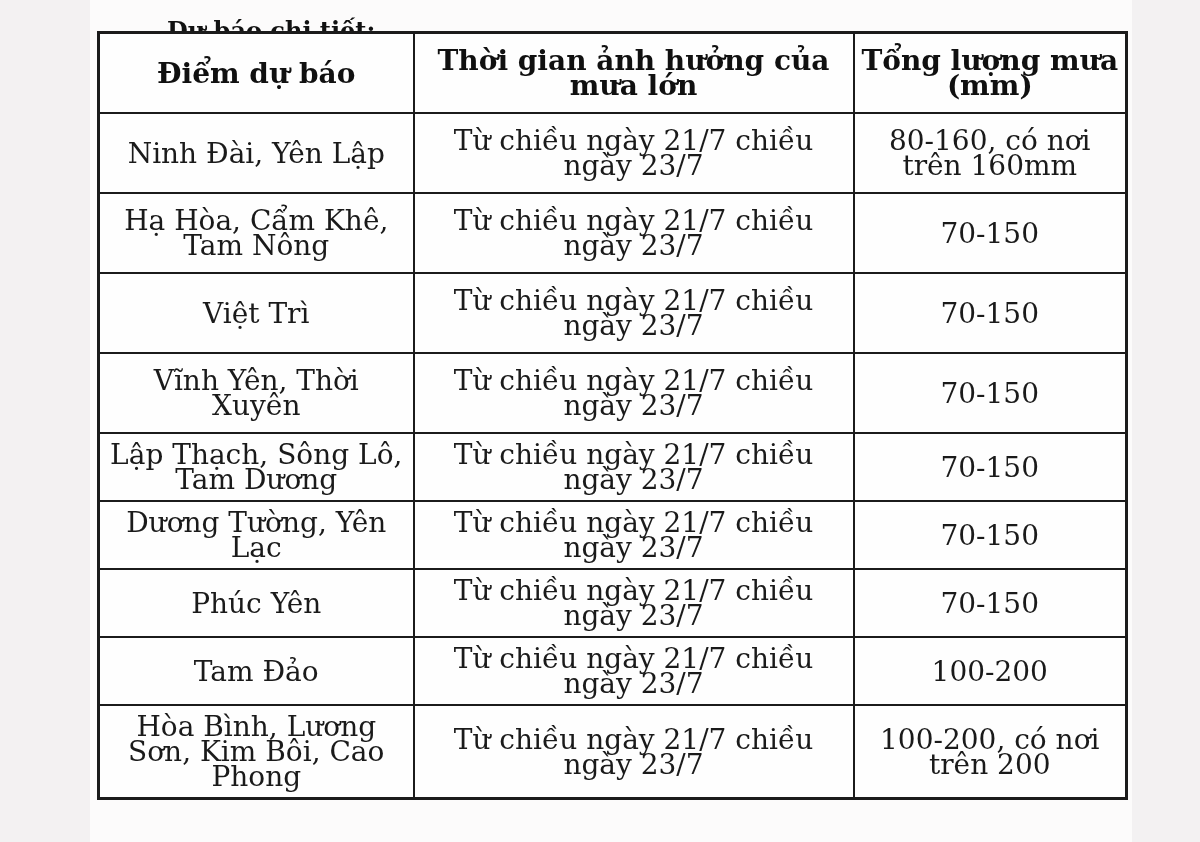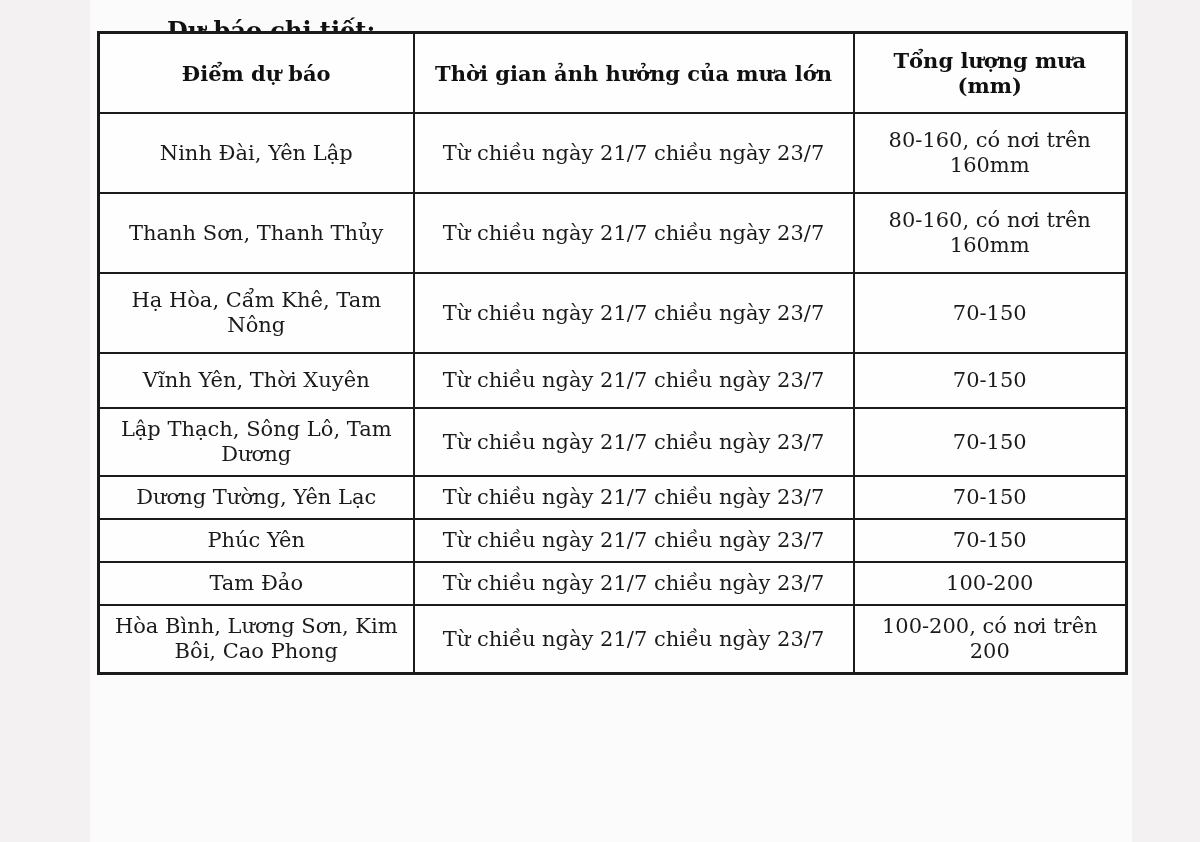--- a/index.html
+++ b/index.html
@@ -44,21 +44,21 @@
     background: #fefefe;
     border: 3px solid #1b1b1b;
   }
   col.c-location { width: 315px; }
   col.c-time     { width: 440px; }
   col.c-rain     { width: 273px; }
   th, td {
     border: 2px solid #1b1b1b;
     text-align: center;
     vertical-align: middle;
-    font-size: 21px;
+    font-size: 28px;
     line-height: 25px;
     padding: 8px 6px;
     color: #1a1a1a;
   }
   th {
     font-weight: bold;
     padding: 14px 6px;
     color: #101010;
   }
   
@@ -87,34 +87,34 @@
       <th>Tổng lượng mưa (mm)</th>
     </tr>
   </thead>
   <tbody>
   <tr>
     <td>Ninh Đài, Yên Lập</td>
     <td>Từ chiều ngày 21/7 chiều ngày 23/7</td>
     <td>80-160, có nơi trên 160mm</td>
   </tr>
 
-  <tr>
-    <td>Thanh Sơn, Thanh Thủy</td>
-    <td>Từ chiều ngày 21/7 chiều ngày 23/7</td>
-    <td>80-160, có nơi trên 160mm</td>
-  </tr>
 
 
   <tr>
     <td>Hạ Hòa, Cẩm Khê, Tam Nông</td>
     <td>Từ chiều ngày 21/7 chiều ngày 23/7</td>
     <td>70-150</td>
   </tr>
 
 
+  <tr>
+    <td>Việt Trì</td>
+    <td>Từ chiều ngày 21/7 chiều ngày 23/7</td>
+    <td>70-150</td>
+  </tr>
 
   <tr>
     <td>Vĩnh Yên, Thời Xuyên</td>
     <td>Từ chiều ngày 21/7 chiều ngày 23/7</td>
     <td>70-150</td>
   </tr>
 
   <tr>
     <td>Lập Thạch, Sông Lô, Tam Dương</td>
     <td>Từ chiều ngày 21/7 chiều ngày 23/7</td>

